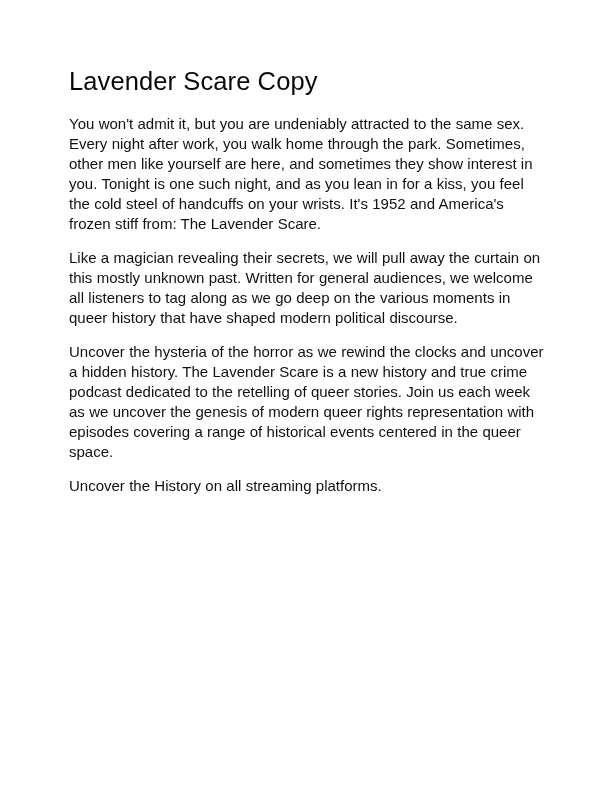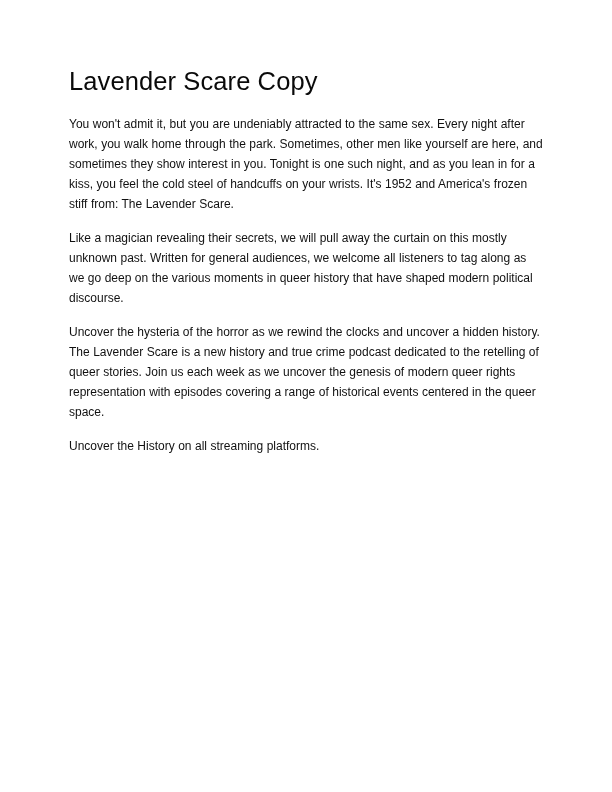--- a/index.html
+++ b/index.html
@@ -30,21 +30,21 @@
   }
   .doc-title {
     font-size: 25.5px;
     font-weight: 400;
     line-height: 30px;
     letter-spacing: 0.1px;
     margin: 0 0 18px 0;
     color: #0a0a0a;
   }
   .para {
-    font-size: 12px;
+    font-size: 15px;
     line-height: 20.1px;
     margin: 0 0 13.5px 0;
     color: #111111;
     text-align: left;
     word-spacing: 0.15px;
   }
   .para:last-child {
     margin-bottom: 16px;
   }
 </style>

